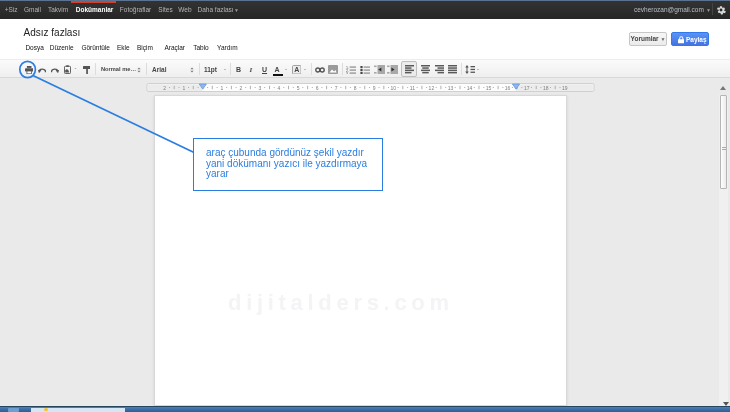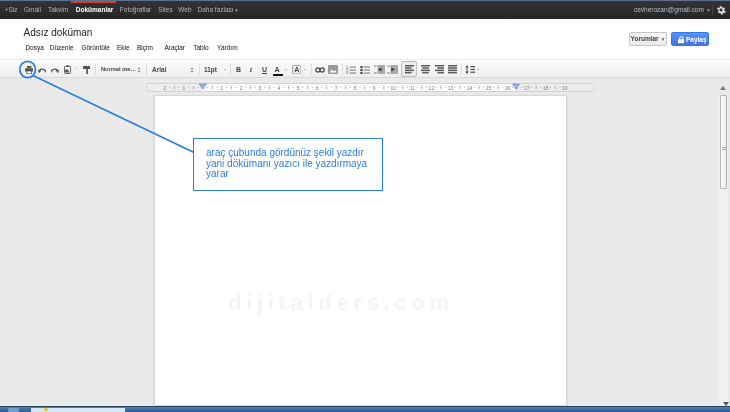--- a/index.html
+++ b/index.html
@@ -42,21 +42,21 @@
 <div class="abs tbl" style="left:178.3px;">Web</div>
 <div class="abs tbl" style="left:197.5px;">Daha fazlası</div>
 <div class="abs tbl" style="left:234px;top:7px;font-size:5px;color:#999">▼</div>
 <div class="abs tbl" style="left:634px;color:#b9bfc9">cevherozan@gmail.com</div>
 <div class="abs tbl" style="left:706px;top:7px;font-size:5px;color:#999">▼</div>
 <div class="abs" style="left:712px;top:3px;width:1px;height:12px;background:#454545"></div>
 <svg class="abs" style="left:715.5px;top:4.5px" width="10" height="10" viewBox="0 0 24 24">
     <path fill="#d8d8d8" d="M12 8.5A3.5 3.5 0 1 0 12 15.5 3.5 3.5 0 0 0 12 8.5zm9.4 5.2 2.1 1.6c.2.15.25.42.12.65l-2 3.46c-.12.22-.39.3-.61.22l-2.49-1a7.3 7.3 0 0 1-1.69.98l-.38 2.65c-.04.24-.24.42-.49.42h-4c-.25 0-.45-.18-.49-.42l-.38-2.65a7.3 7.3 0 0 1-1.69-.98l-2.49 1c-.22.09-.49 0-.61-.22l-2-3.46a.5.5 0 0 1 .12-.65l2.11-1.65a7.9 7.9 0 0 1 0-1.96L2.44 10.1a.5.5 0 0 1-.12-.65l2-3.46c.12-.22.39-.3.61-.22l2.49 1a7.3 7.3 0 0 1 1.69-.98l.38-2.65c.04-.24.24-.42.49-.42h4c.25 0 .45.18.49.42l.38 2.65c.61.25 1.17.59 1.69.98l2.49-1c.22-.09.49 0 .61.22l2 3.46c.13.23.07.5-.12.65l-2.11 1.65c.04.32.07.65.07.98s-.03.66-.07.98z"></path>
   </svg>
 <div class="abs" id="header">
-<div class="abs" id="title">Adsız doküman</div>
+<div class="abs" id="title">Adsız fazlası</div>
 <div class="abs mi" style="left:25.4px">Dosya</div>
 <div class="abs mi" style="left:49.7px">Düzenle</div>
 <div class="abs mi" style="left:81.4px">Görüntüle</div>
 <div class="abs mi" style="left:116.9px">Ekle</div>
 <div class="abs mi" style="left:137px">Biçim</div>
 <div class="abs mi" style="left:164.4px">Araçlar</div>
 <div class="abs mi" style="left:193.2px">Tablo</div>
 <div class="abs mi" style="left:217.1px">Yardım</div>
 <div class="abs btn" style="left:629px;width:38px;text-align:center;line-height:12px">Yorumlar <span style="font-size:5px;color:#666">▼</span></div>
 <div class="abs" style="left:671px;top:13px;width:38px;height:14px;border:1px solid #3079ed;border-radius:2px;background:linear-gradient(#5a92f5,#4374e3);">

